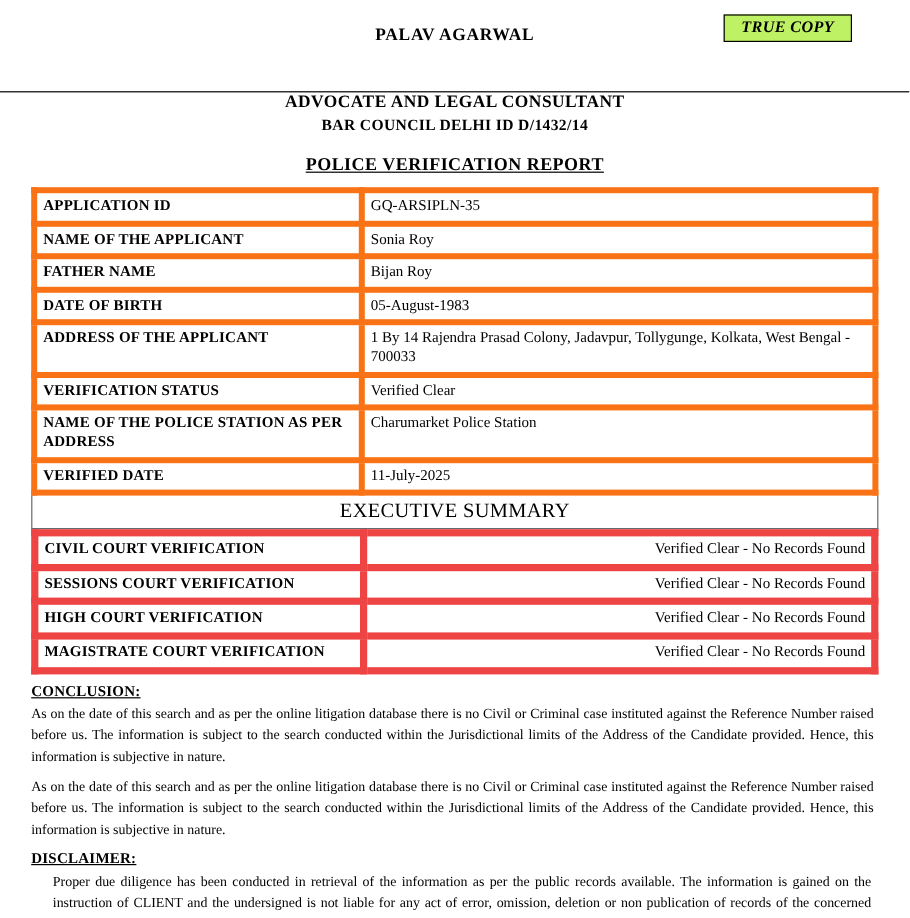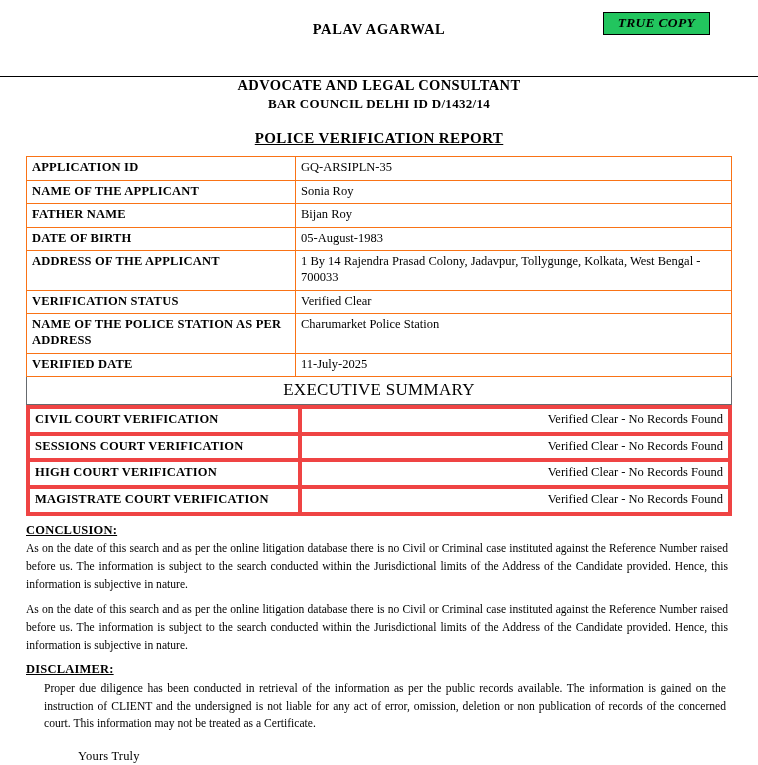--- a/index.html
+++ b/index.html
@@ -28,21 +28,21 @@
     position: absolute;
     top: 12px;
     right: 48px;
     border: 1px solid #000;
     padding: 2px 14px 3px 14px;
     font-family: "Liberation Serif", serif;
     font-style: italic;
     font-weight: bold;
     font-size: 13.5px;
     letter-spacing: 0.3px;
-    background: #22c55e;
+    background: #bef264;
   }
   .letterhead {
     text-align: center;
     margin: 6px 0 0 0;
   }
   .lh-name {
     font-size: 14.5px;
     font-weight: bold;
     letter-spacing: 0.6px;
     line-height: 1.35;
@@ -76,21 +76,21 @@
     margin: 16px 0 9px 0;
   }
 
   
   table {
     border-collapse: collapse;
     width: 100%;
     table-layout: fixed;
   }
   table.details td {
-    border: 1px solid #f97316;
+    border: 5px solid #f97316;
     padding: 3px 5px 4px 5px;
     vertical-align: top;
     font-size: 12.5px;
     line-height: 1.25;
   }
   table.details td.lbl {
     width: 258px;
     font-weight: bold;
     letter-spacing: 0.2px;
   }
@@ -100,21 +100,21 @@
   .exec-head {
     border: 1px solid #666a6e;
     border-top: none;
     text-align: center;
     font-weight: normal;
     font-size: 17px;
     padding: 3px 0 4px 0;
     letter-spacing: 0.3px;
   }
   table.summary td {
-    border: 4px solid #ef4444;
+    border: 6px solid #ef4444;
     padding: 3px 5px 4px 5px;
     font-size: 12.5px;
     line-height: 1.25;
   }
   table.summary td.lbl {
     width: 258px;
     font-weight: bold;
     letter-spacing: 0.2px;
   }
   table.summary td.res {

